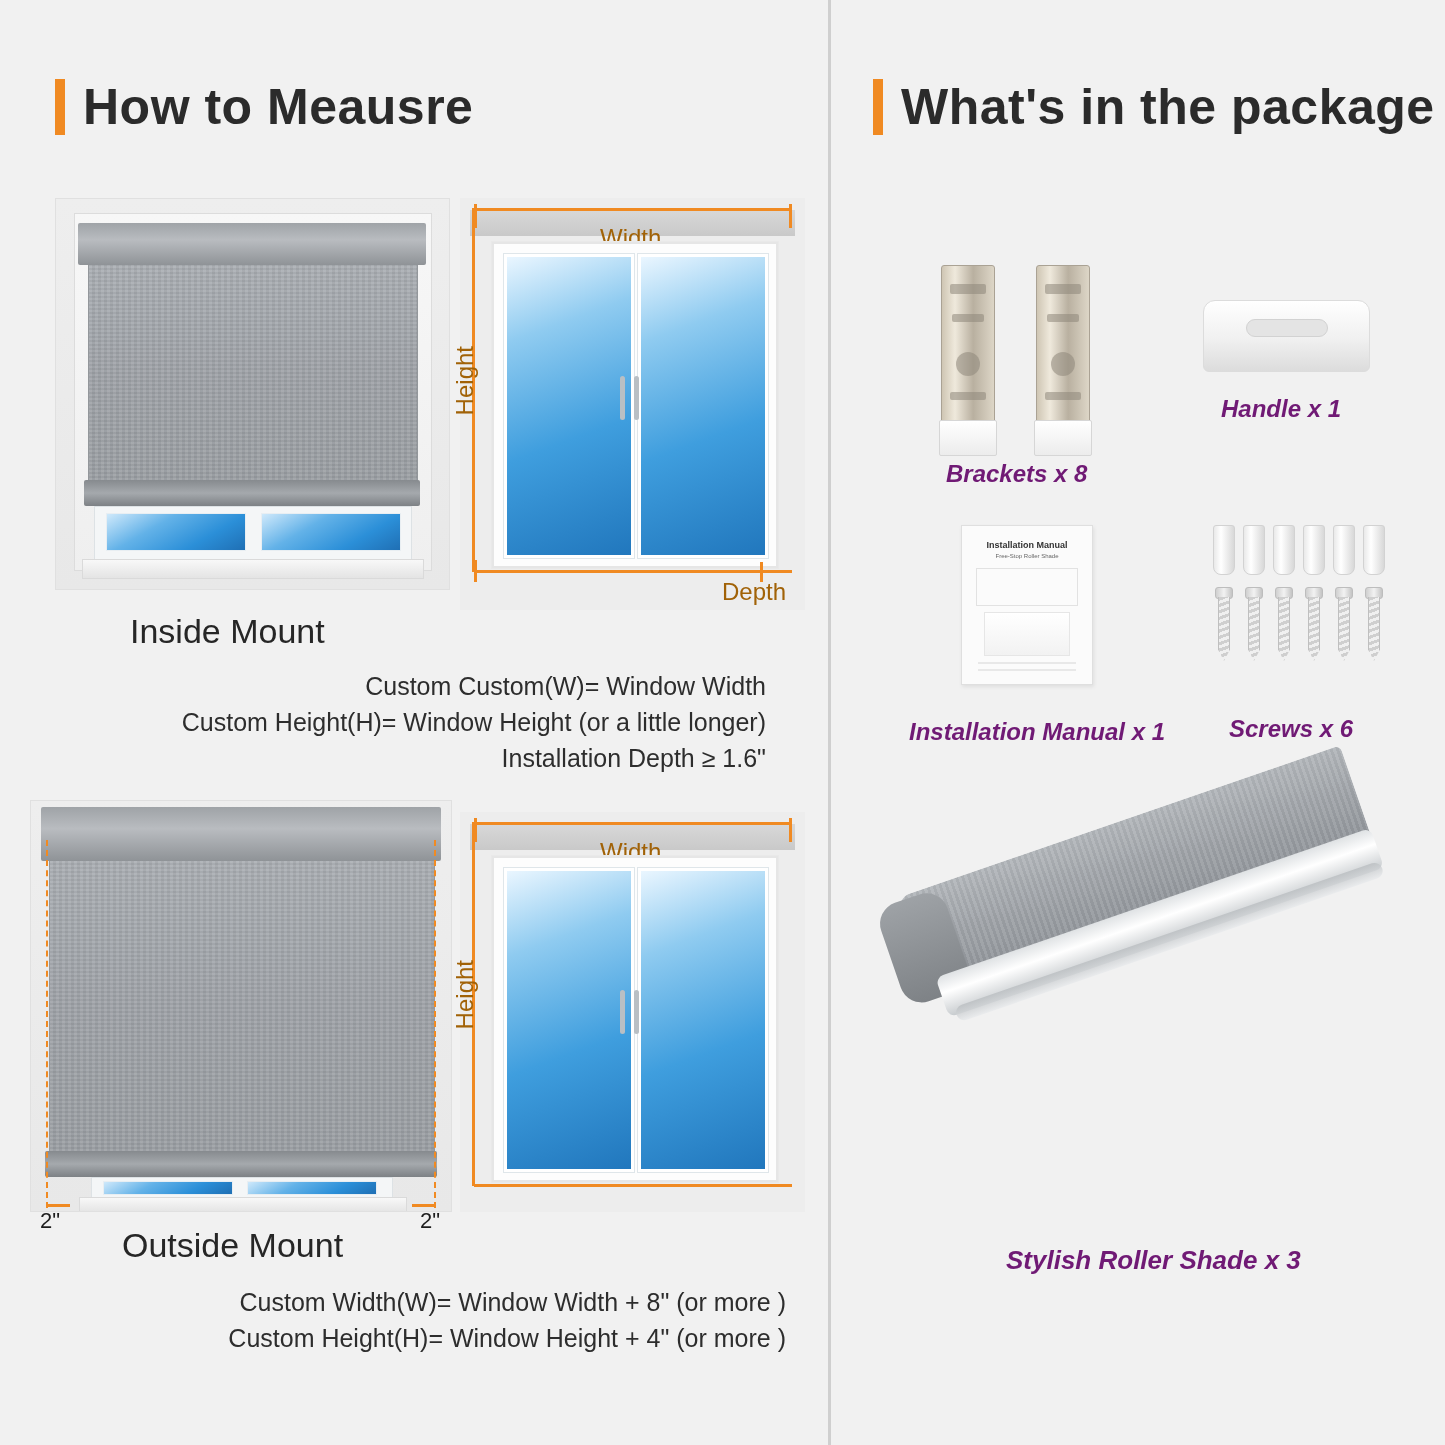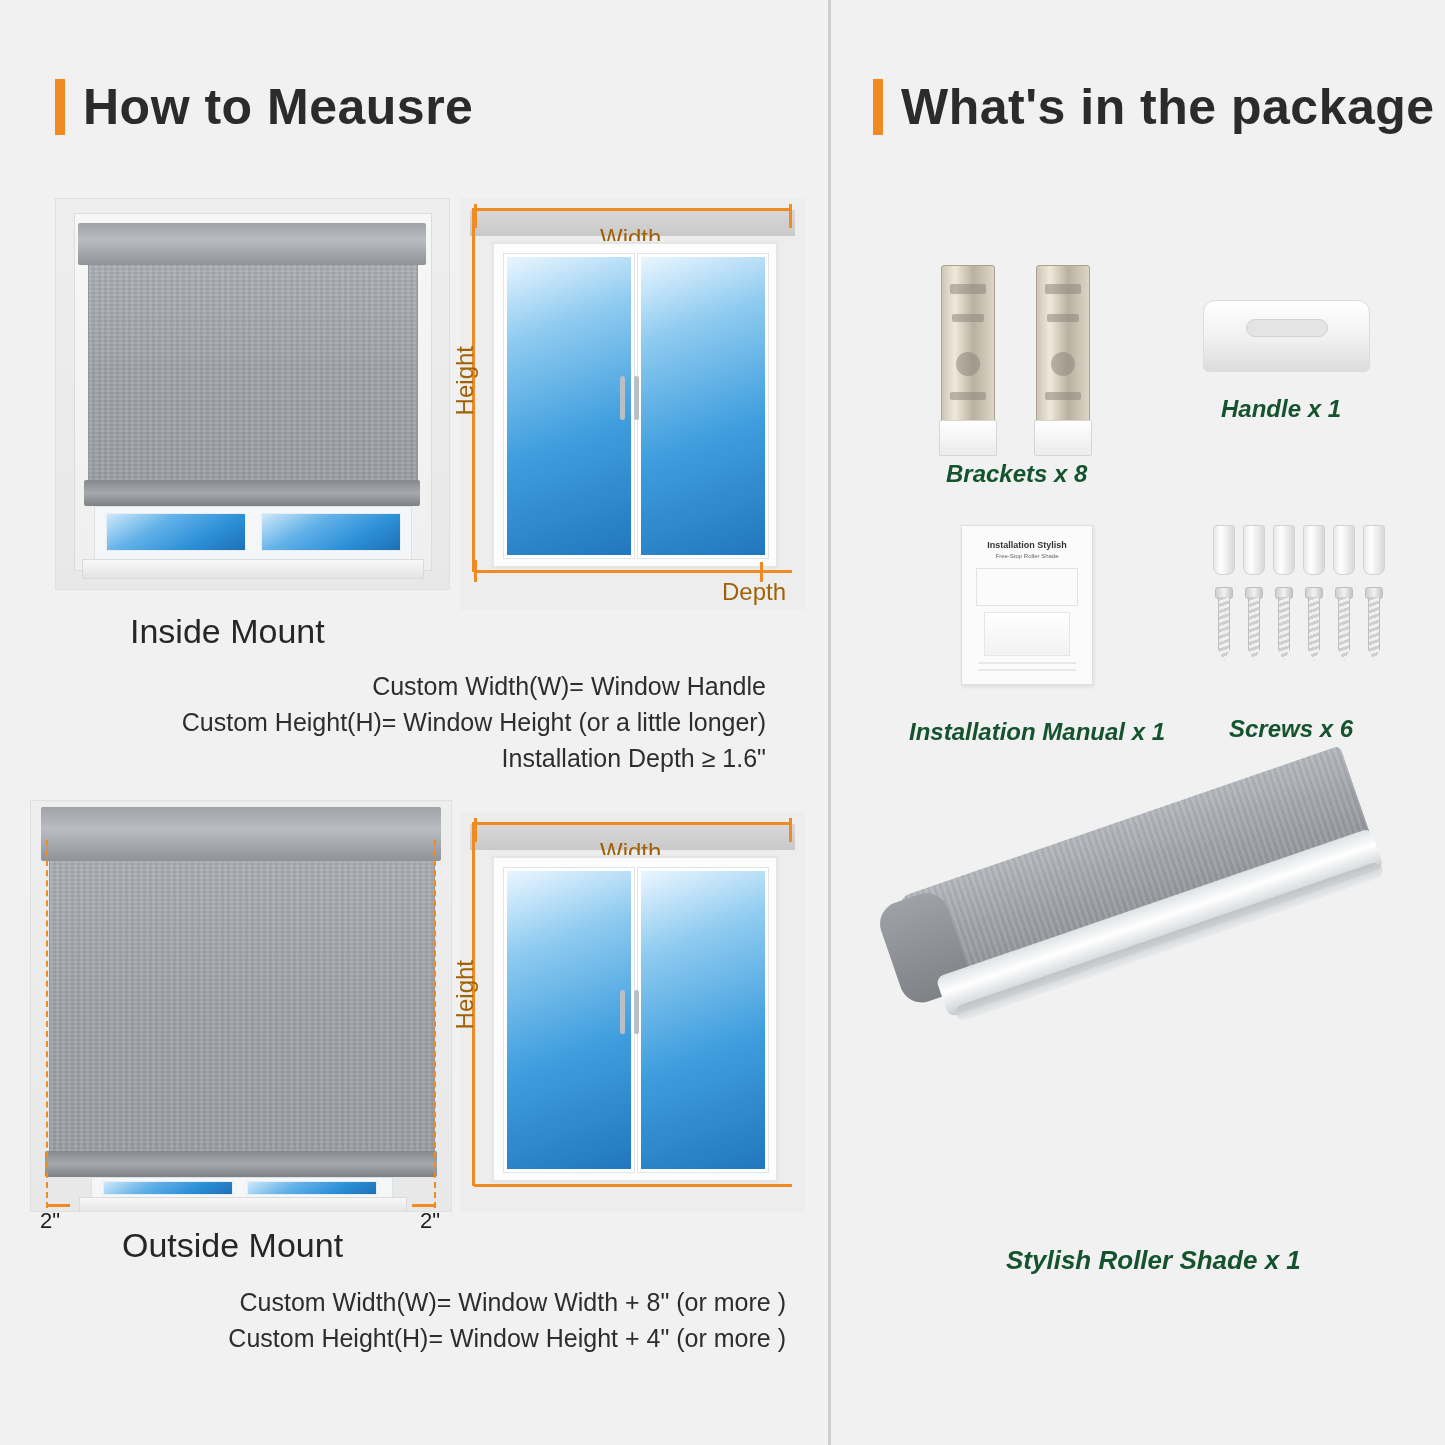--- a/index.html
+++ b/index.html
@@ -171,21 +171,21 @@
 
   
   .right-col { position: absolute; left: 831px; top: 0; width: 614px; height: 1445px; }
 
   .pkg-item { position: absolute; }
   .pkg-caption {
     position: absolute;
     font-size: 24px;
     font-weight: bold;
     font-style: italic;
-    color: #14532d;
+    color: #701a75;
     white-space: nowrap;
   }
 
   
   .bracket {
     position: absolute;
     width: 52px;
     height: 160px;
     background: linear-gradient(90deg,#cfc6b4 0%,#efe9dc 25%,#b9b0a0 60%,#ddd6c7 100%);
     border: 1px solid #aaa294;
@@ -385,21 +385,21 @@
 
       <div class="orange-line" style="left:300px; top:372px; width:32px; height:3px;"></div>
       <div class="tick" style="left:300px; top:364px; width:3px; height:20px;"></div>
       <div class="dim-label" style="left:262px; top:380px;">Depth</div>
     </div>
 
     <div class="mount-block" style="left:130px; top:612px;">
       <div class="mount-title">Inside Mount</div>
     </div>
     <div class="mount-block" style="left:66px; top:668px; width:700px;">
-      <div class="mount-lines">Custom Width(W)= Window Handle</div>
+      <div class="mount-lines">Custom Custom(W)= Window Width</div>
       <div class="mount-lines">Custom Height(H)= Window Height (or a little longer)</div>
       <div class="mount-lines">Installation Depth ≥ 1.6"</div>
     </div>
 
     <div class="shade-photo" style="left:30px; top:800px; width:420px; height:410px;">
       <div class="wall"></div>
 
       <div class="headrail" style="left:10px; top:6px; width:400px; height:54px;"></div>
 
       <div class="fabric" style="left:18px; top:60px; width:384px; height:290px;"></div>
@@ -473,21 +473,21 @@
 
     <div class="pkg-item" style="left:372px; top:300px; width:180px; height:90px;">
       <div class="handle-shape">
         <div class="handle-slot"></div>
       </div>
     </div>
     <div class="pkg-caption" style="left:390px; top:395px;">Handle x 1</div>
 
     <div class="pkg-item" style="left:130px; top:525px;">
       <div class="manual">
-        <div class="m-title">Installation Stylish</div>
+        <div class="m-title">Installation Manual</div>
         <div class="m-sub">Free-Stop Roller Shade</div>
         <div class="m-box"></div>
         <div class="m-img"></div>
         <div class="m-line" style="top:136px;"></div>
         <div class="m-line" style="top:143px;"></div>
       </div>
     </div>
     <div class="pkg-caption" style="left:78px; top:718px;">Installation Manual x 1</div>
 
     <div class="pkg-item" style="left:378px; top:525px; width:200px; height:160px;">
@@ -526,16 +526,16 @@
     <div class="pkg-caption" style="left:398px; top:715px;">Screws  x 6</div>
 
     <div class="roller">
       <div class="roller-tube">
         <div class="tube-fabric"></div>
         <div class="tube-cap"></div>
         <div class="tube-bottom"></div>
         <div class="tube-shadow"></div>
       </div>
     </div>
-    <div class="pkg-caption" style="left:175px; top:1245px; font-size:26px;">Stylish Roller Shade x 1</div>
+    <div class="pkg-caption" style="left:175px; top:1245px; font-size:26px;">Stylish Roller Shade x 3</div>
 
   </div>
 </div>
 
 </body></html>

